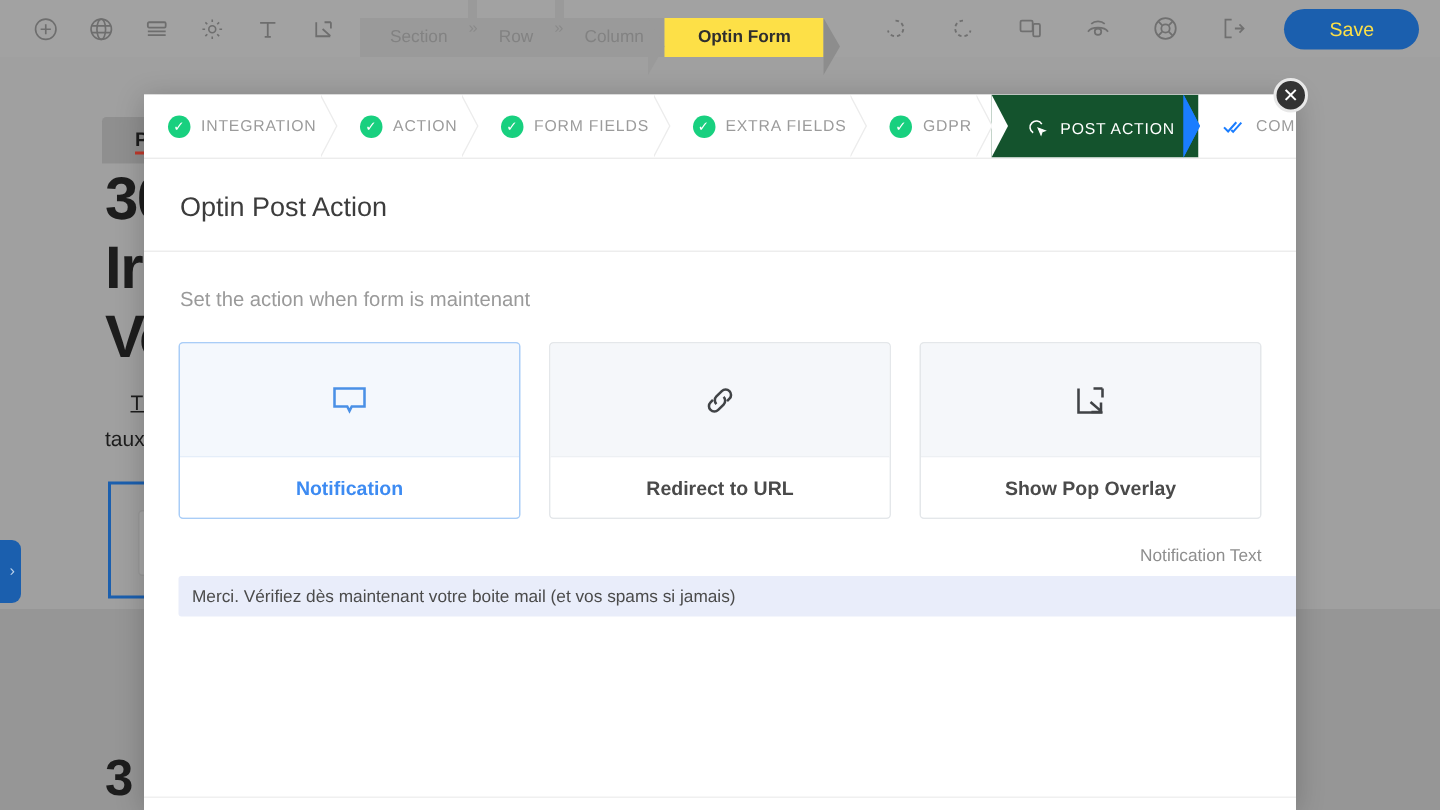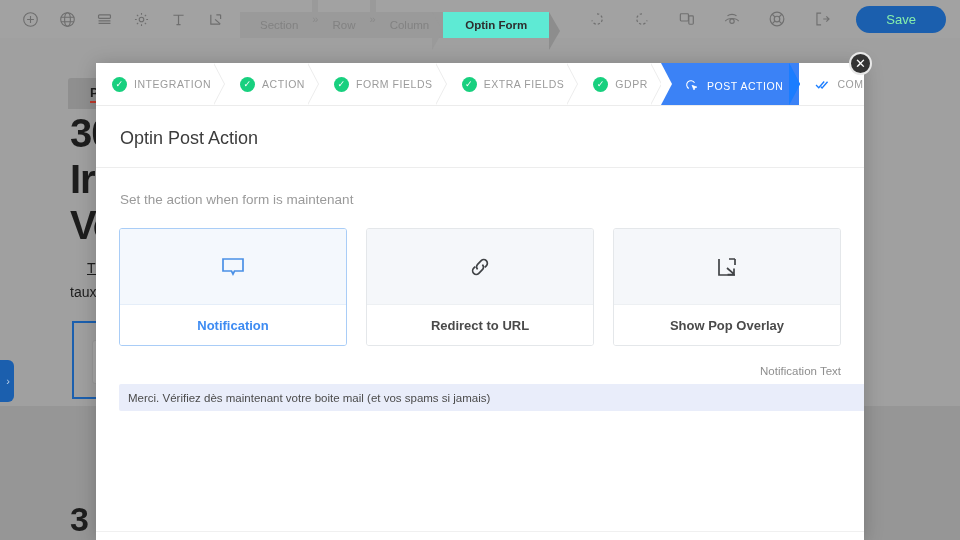--- a/index.html
+++ b/index.html
@@ -103,42 +103,42 @@
     display: flex; align-items: center;
     padding: 0 14px;
     font-size: 11.5px; color: #828282;
     background: #9a9a9a;
     position: relative;
     margin-top: 12px;
   }
   .crumb.first { padding-left: 20px; }
   .crumb-sep { display: flex; align-items: center; color: #8a8a8a; font-size: 11px; background:#9a9a9a; }
   .crumb.active {
-    background: #5eead4; color: #2e2e2e; font-weight: bold;
+    background: #fde047; color: #2e2e2e; font-weight: bold;
     padding: 0 22px;
   }
   .crumb.active::before {
     content: ""; position: absolute; left: -11px; top: 0;
     border-top: 19px solid transparent; border-bottom: 19px solid transparent;
     border-left: 11px solid #9a9a9a;
   }
   .crumb.active::after {
     content: ""; position: absolute; right: -11px; top: 0;
     border-top: 19px solid transparent; border-bottom: 19px solid transparent;
     border-left: 11px solid #8d8d8d;
   }
 
   .tb-right {
     margin-left: auto; display: flex; align-items: center;
     gap: 0px; padding-right: 14px;
   }
   .tb-right .tb-ico { width: 45px; color: #707070; }
   .save-btn {
     margin-left: 12px;
-    background: #1b5fae; color: #86efac;
+    background: #1b5fae; color: #fde047;
     font-size: 13px;
     border-radius: 14px;
     padding: 6px 30px;
     border: none;
     text-align: center;
   }
 
   
   .modal {
     position: absolute; left: 96px; top: 63px;
@@ -182,21 +182,21 @@
     z-index: 2;
   }
   .step::before {
     content: ""; position: absolute; right: 0px; top: 0;
     border-top: 21.5px solid transparent;
     border-bottom: 21.5px solid transparent;
     border-left: 11px solid #ffffff;
     z-index: 3;
   }
   .step.active {
-    background: #3b82f6; color: #ffffff; font-weight: normal;
+    background: #14532d; color: #ffffff; font-weight: normal;
     padding: 3px 16px 0 24px;
   }
   .step.active::after { border-left-color: #1a7dff; z-index: 4; }
   .step.active::before { border-left-color: #1a7dff; right: -1px; z-index: 4; }
   .step.active .step-pre {
     content: ""; position: absolute; left: 0; top: 0;
     border-top: 21.5px solid transparent;
     border-bottom: 21.5px solid transparent;
     border-left: 11px solid #ffffff;
     z-index: 5;

